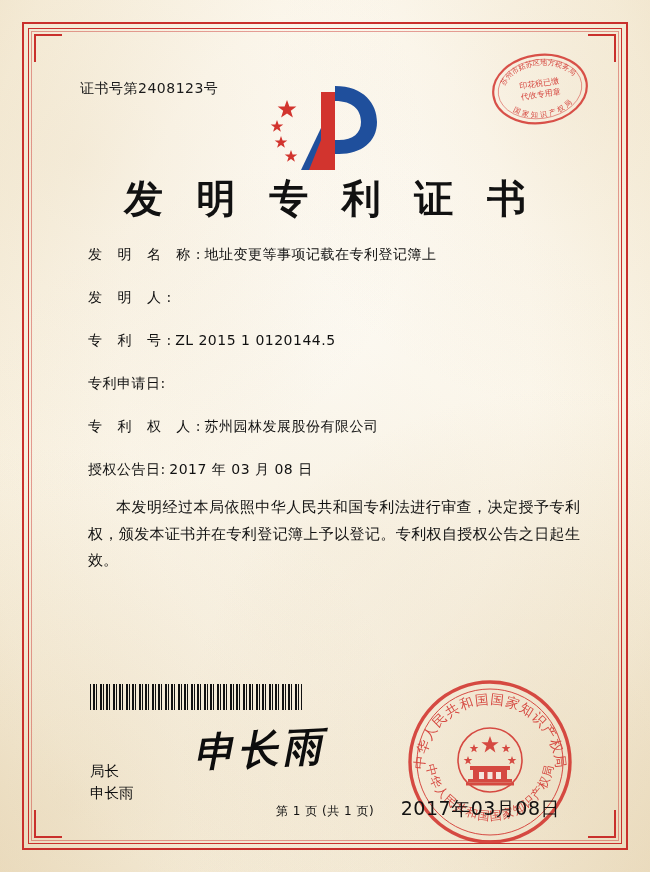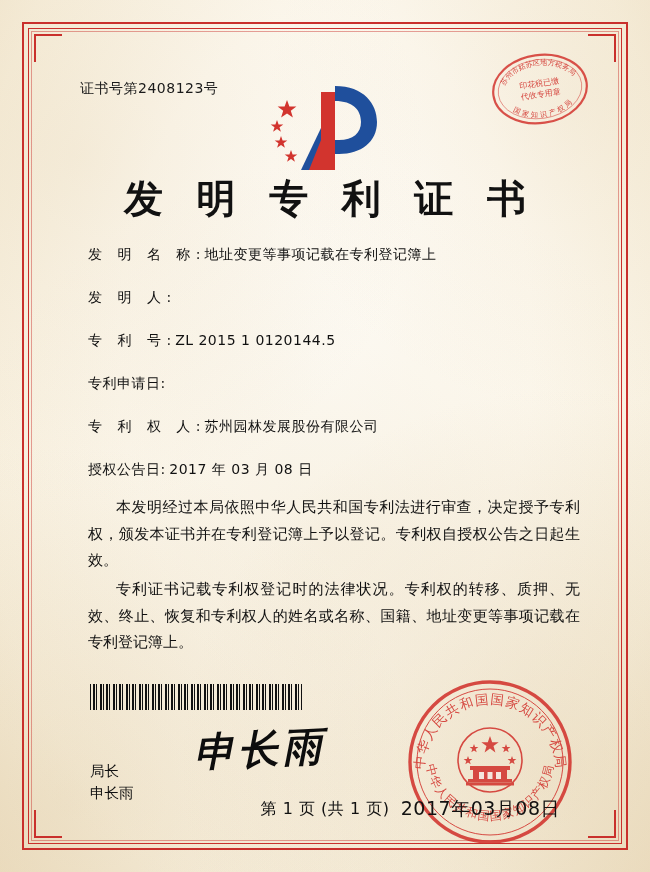--- a/index.html
+++ b/index.html
@@ -231,21 +231,21 @@
     letter-spacing: 0.5px;
     z-index: 5;
   }
 
   .page-footer {
     position: absolute;
     left: 0;
     right: 0;
     bottom: 8px;
     text-align: center;
-    font-size: 16px;
+    font-size: 12px;
     color: #111;
     letter-spacing: 0.5px;
   }
 </style>
 </head>
 <body>
 
 <div class="certificate">
   <div class="paper-texture"></div>
 
@@ -336,21 +336,20 @@
       <div class="field-row">
         <span class="field-label">授权公告日</span>
         <span class="field-sep">:</span>
         <span class="field-value">2017 年 03 月 08 日</span>
       </div>
 
     </div>
 
     <div class="body-text">
       <p>本发明经过本局依照中华人民共和国专利法进行审查，决定授予专利权，颁发本证书并在专利登记簿上予以登记。专利权自授权公告之日起生效。</p>
-      <p>专利证书记载专利权登记时的法律状况。专利权的转移、质押、无效、终止、恢复和专利权人的姓名或名称、国籍、地址变更等事项记载在专利登记簿上。</p>
     </div>
 
     <div class="barcode"></div>
 
     <div class="sig-block">
       <div>局长</div>
       <div>申长雨</div>
     </div>
 
     <div class="handwriting">申长雨</div>

